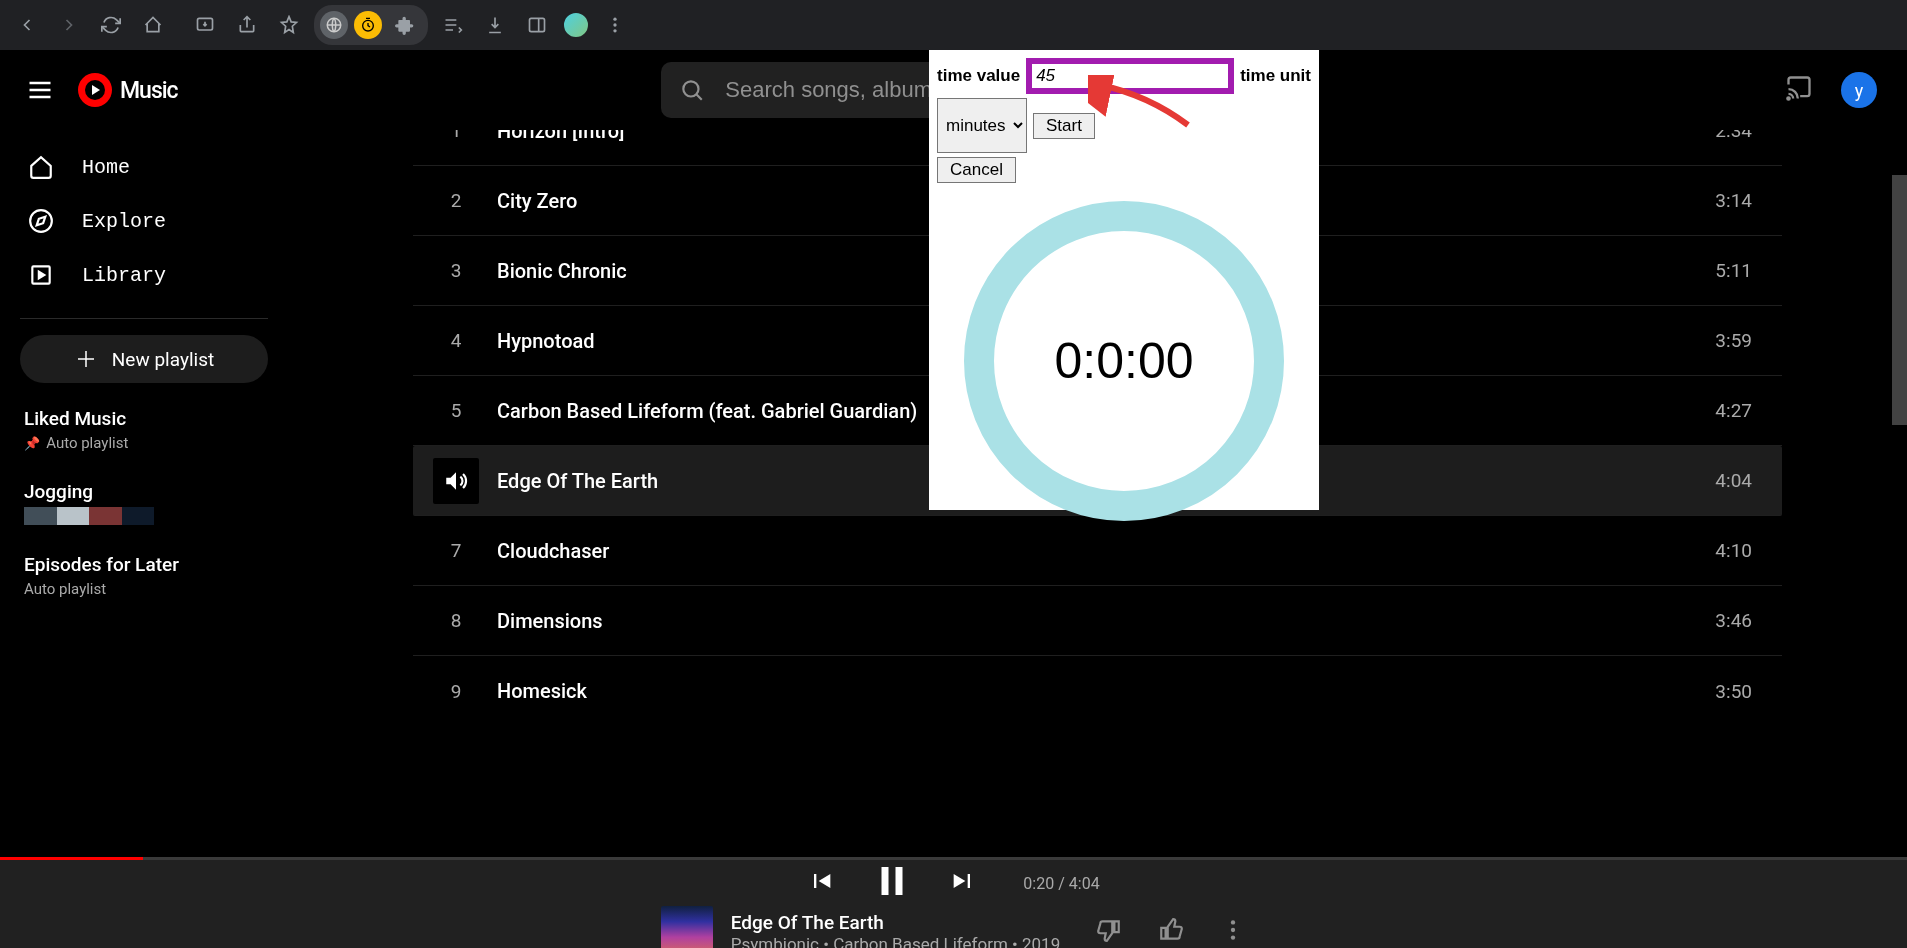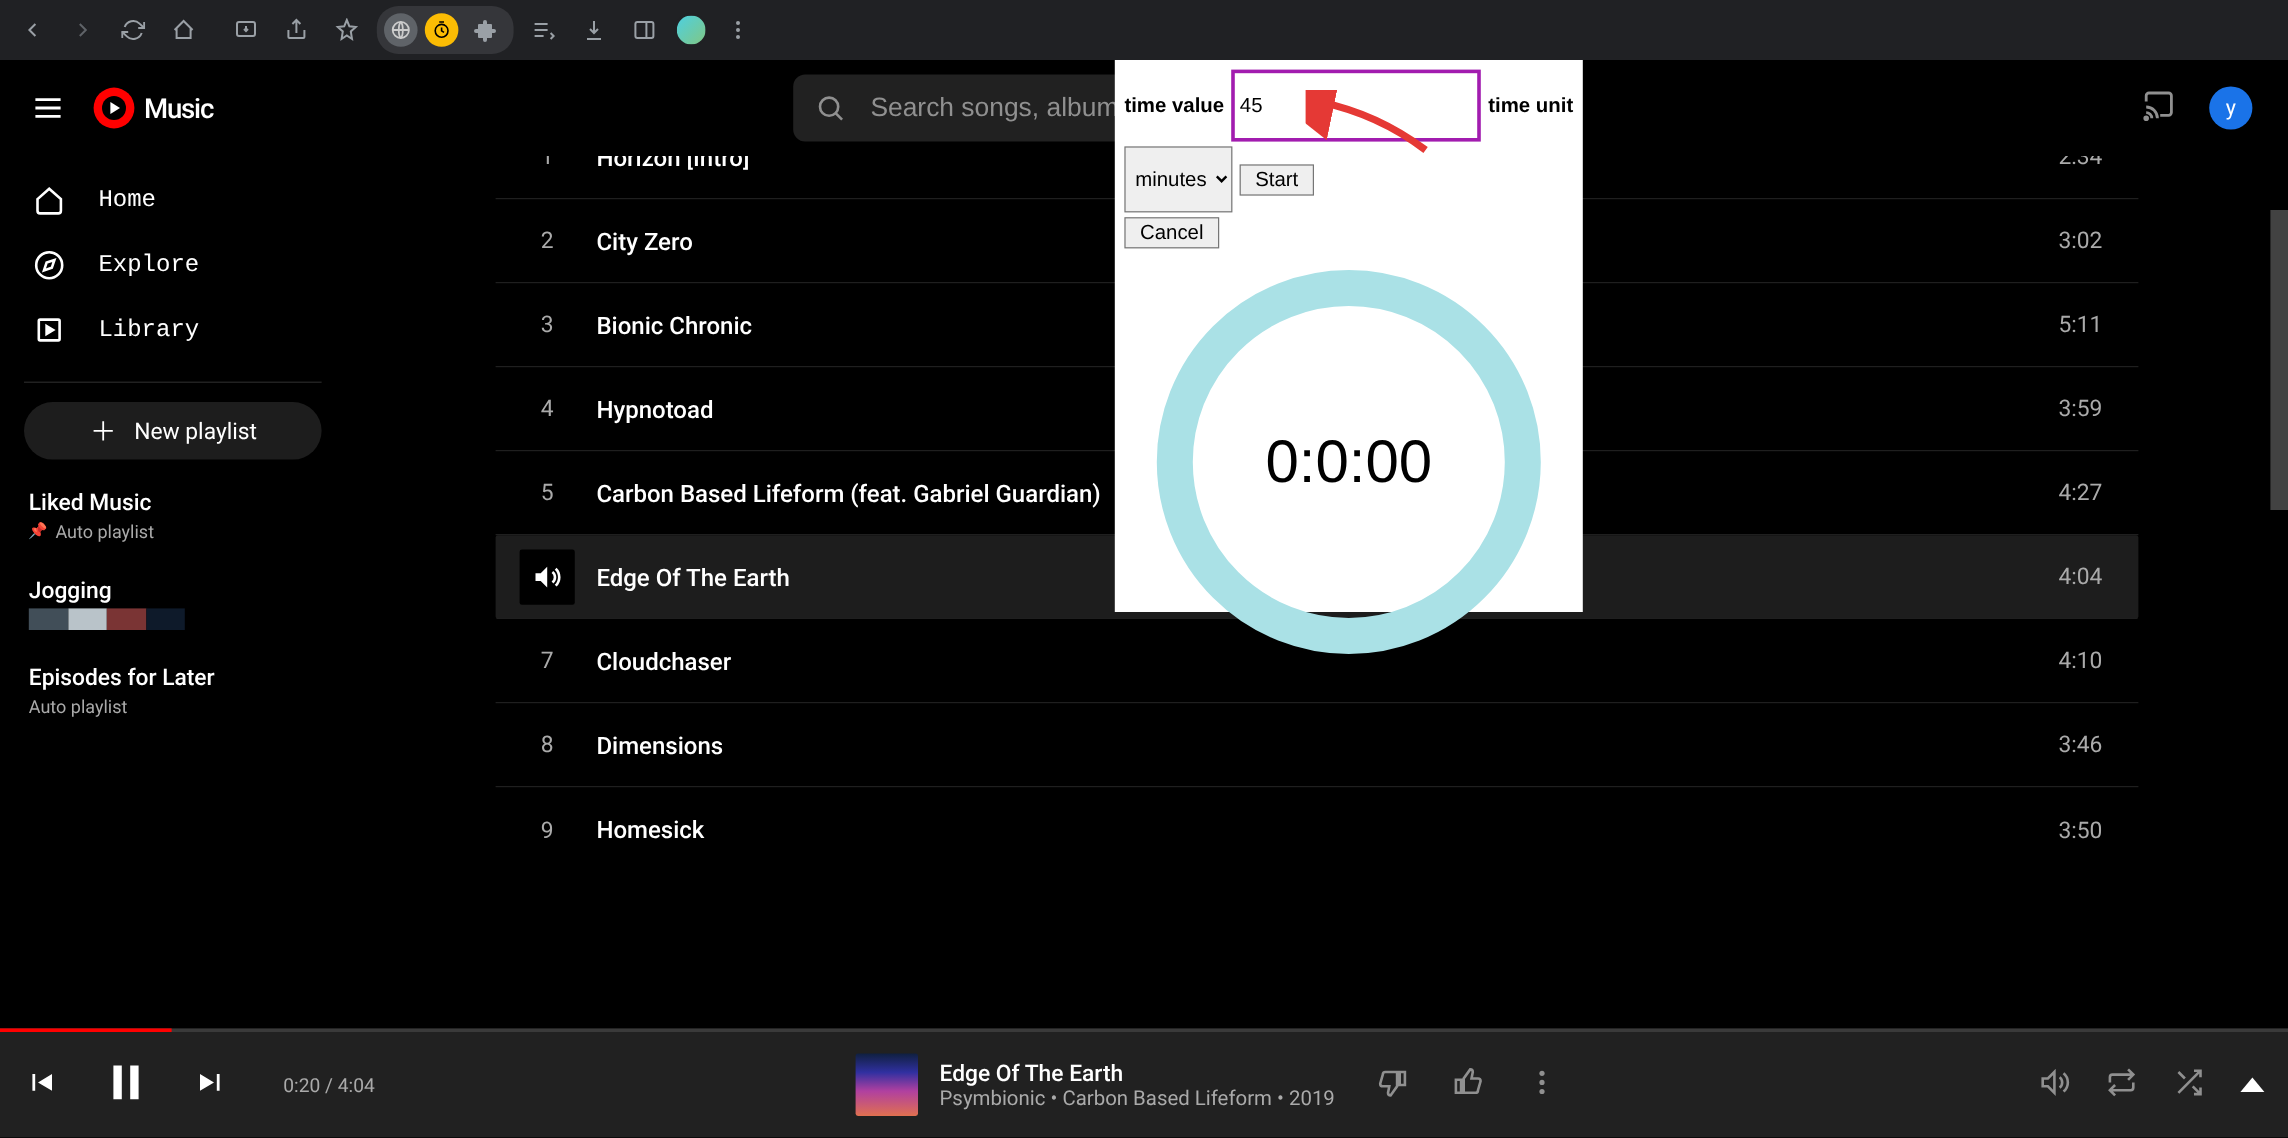--- a/index.html
+++ b/index.html
@@ -65,30 +65,30 @@
 .playing-icon { width:46px; height:46px; background:#000; display:flex; align-items:center; justify-content:center; border-radius:2px; }
 .playing-icon svg { width:26px; height:26px; color:#fff; }
 .track-title { flex:1; font-weight:500; padding-left:16px; }
 .track-dur { color:#aaa; font-size:19px; }
 
 
 .timer-popup { position:absolute; top:50px; left:929px; width:390px; height:460px; background:#fff; color:#000; font-family:Arial,sans-serif; z-index:50; font-size:17px; }
 .timer-top { padding:8px 8px 0 8px; }
 .timer-row1 { display:flex; align-items:center; gap:6px; flex-wrap:wrap; margin-bottom:4px; }
 .timer-row1 label { font-weight:bold; }
-.timer-num-input { flex:1; min-width:190px; border:3px solid #a21caf; padding:17px 4px; font-size:17px; }
+.timer-num-input { flex:1; min-width:190px; border:6px solid #a21caf; padding:2px 4px; font-size:17px;font-style:italic; }
 .timer-row2 { display:flex; align-items:center; gap:6px; margin-bottom:4px; }
 .timer-select { border:1px solid #767676; padding:16px 4px; font-size:17px; background:#efefef; }
 .timer-btn { border:1px solid #767676; background:#efefef; padding:2px 12px; font-size:17px; cursor:pointer; }
 .timer-ring { width:320px; height:320px; border-radius:50%; border:30px solid #aae1e6; margin:18px auto 0; display:flex; align-items:center; justify-content:center; }
 .timer-display { font-size:50px; }
 .arrow { position:absolute; top:75px; left:1088px; z-index:60; pointer-events:none; }
 
 
-.player-bar { position:absolute; bottom:0; left:0; right:0; height:88px; background:#212121; display:flex; align-items:center; padding:0 20px; }
+.player-bar { position:absolute; bottom:0; left:0; right:0; height:88px; background:#212121; display:flex; align-items:center; padding:0 20px;flex-direction:column; }
 .progress { position:absolute; top:-3px; left:0; right:0; height:3px; background:#3a3a3a; }
 .progress-fill { height:100%; width:7.5%; background:#f00; }
 .player-controls { display:flex; align-items:center; gap:36px; }
 .p-icon svg { width:28px; height:28px; color:#fff; }
 .p-icon.big svg { width:42px; height:42px; }
 .time-text { font-size:16px; color:#aaa; margin-left:10px; }
 .now-playing { flex:1; display:flex; align-items:center; justify-content:center; gap:18px; }
 .np-art { width:52px; height:52px; background:linear-gradient(0deg,#e07050 0%,#b040a0 40%,#3030a0 70%,#102040 100%); position:relative; border-radius:2px; }
 .np-info { display:flex; flex-direction:column; }
 .np-title { font-size:19px; font-weight:500; }
@@ -280,21 +280,21 @@
   <div class="main-panel">
     <div class="tracklist" style="margin-top:-34px;">
       <div class="track-row">
           <div class="track-num">1</div>
           <div class="track-title">Horizon [Intro]</div>
           <div class="track-dur">2:34</div>
         </div>
       <div class="track-row">
           <div class="track-num">2</div>
           <div class="track-title">City Zero</div>
-          <div class="track-dur">3:02</div>
+          <div class="track-dur">3:14</div>
         </div>
       <div class="track-row">
           <div class="track-num">3</div>
           <div class="track-title">Bionic Chronic</div>
           <div class="track-dur">5:11</div>
         </div>
       <div class="track-row">
           <div class="track-num">4</div>
           <div class="track-title">Hypnotoad</div>
           <div class="track-dur">3:59</div>

